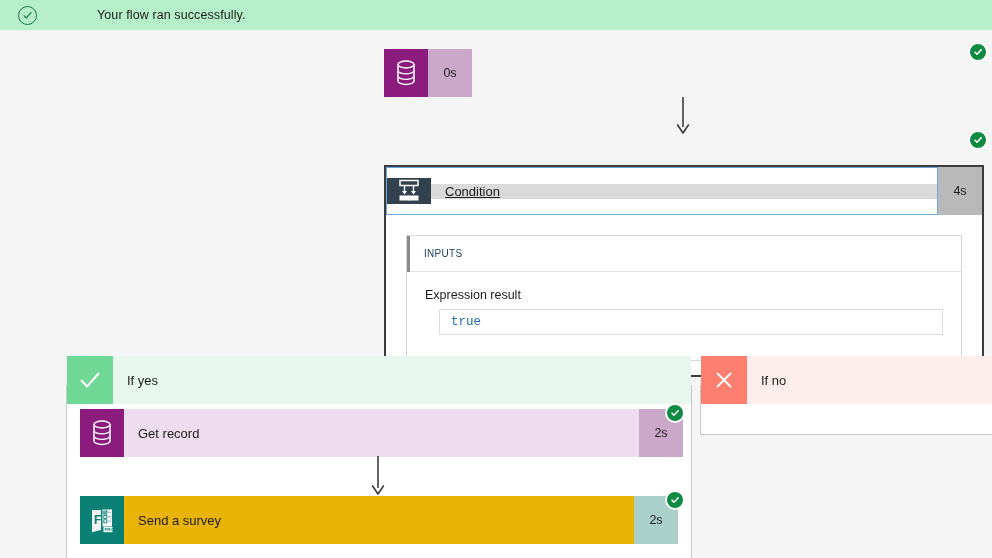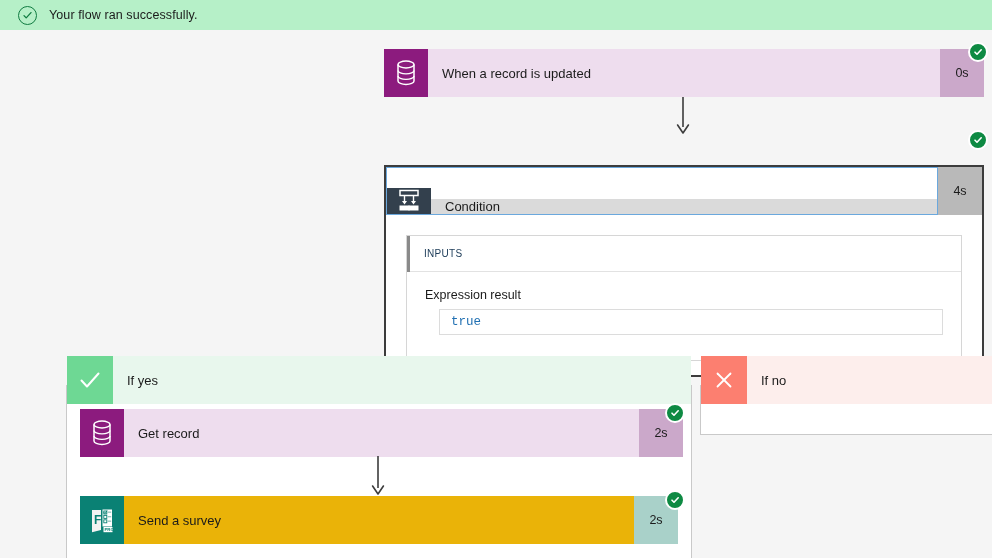--- a/index.html
+++ b/index.html
@@ -16,21 +16,21 @@
   .banner{
     position:absolute;left:0;top:0;width:992px;height:30px;
     background:#b6f0c8;display:flex;align-items:center;
   }
   .banner-icon{
     width:17px;height:17px;margin-left:18px;margin-right:12px;
     border:1.4px solid #107c41;border-radius:50%;
     display:flex;align-items:center;justify-content:center;flex:none;
   }
   .banner-icon svg{display:block;}
-  .banner-text{font-size:12.5px;color:#1b1b1b;letter-spacing:.1px;}
+  .banner-text{font-size:12.5px;color:#1b1b1b;letter-spacing:.1px;margin-left:48px;}
 
   
   .canvas{position:absolute;left:0;top:30px;width:992px;height:528px;background:#f5f5f5;}
 
   
   .card{position:absolute;display:flex;align-items:stretch;height:48px;}
   .card-icon{width:44px;flex:none;display:flex;align-items:center;justify-content:center;}
   .card-body{flex:1;display:flex;align-items:center;padding-left:14px;font-size:13px;color:#1b1b1b;}
   .card-dur{width:44px;flex:none;display:flex;align-items:center;justify-content:center;font-size:12.5px;color:#1b1b1b;}
 
@@ -40,21 +40,21 @@
   .t-purple .card-dur{background:#cba8ca;}
   
   .t-teal .card-icon{background:#0a8174;}
   .t-teal .card-body{background:#eab308;}
   .t-teal .card-dur{background:#a9d1c9;}
   
   .t-gray .card-icon{background:#33404d;}
   .t-gray .card-body{background:#dadada;}
   .t-gray .card-dur{background:#b9b9b9;}
 
-  .card-inner-sel{display:flex;align-items:flex-end;flex:1;border:1.5px solid #6ba8dd;box-sizing:border-box;}
+  .card-inner-sel{display:flex;align-items:center;flex:1;border:1.5px solid #6ba8dd;box-sizing:border-box;text-decoration:underline;}
 
   
   .badge{
     position:absolute;width:20px;height:20px;border-radius:50%;
     background:#0e8a43;border:2px solid #ffffff;box-sizing:border-box;
     display:flex;align-items:center;justify-content:center;z-index:6;
   }
   .badge svg{display:block;}
 
   
@@ -119,21 +119,20 @@
 
   <div class="card t-purple" style="left:384px;top:19px;width:600px;">
     <div class="card-icon">
       <svg width="24" height="26" viewBox="0 0 24 26">
         <ellipse cx="12" cy="4.5" rx="8" ry="3.4" fill="none" stroke="#fff" stroke-width="1.5"></ellipse>
         <path d="M4 4.5 v16.5 c0 1.9 3.6 3.4 8 3.4 s8-1.5 8-3.4 V4.5" fill="none" stroke="#fff" stroke-width="1.5"></path>
         <path d="M4 10.5 c0 1.9 3.6 3.4 8 3.4 s8-1.5 8-3.4" fill="none" stroke="#fff" stroke-width="1.4"></path>
         <path d="M4 16 c0 1.9 3.6 3.4 8 3.4 s8-1.5 8-3.4" fill="none" stroke="#fff" stroke-width="1.4"></path>
       </svg>
     </div>
-    <div class="card-body">When a record is updated</div>
     <div class="card-dur">0s</div>
   </div>
   <div class="badge" style="left:968px;top:12px;">
     <svg width="10" height="10" viewBox="0 0 10 10">
         <path d="M2 5.2 L4 7.2 L8.2 2.8" fill="none" stroke="#fff" stroke-width="1.6" stroke-linecap="round" stroke-linejoin="round"></path>
       </svg>
   </div>
 
   <div class="conn" style="left:676px;top:67px;">
     <svg width="14" height="38" viewBox="0 0 14 38">

